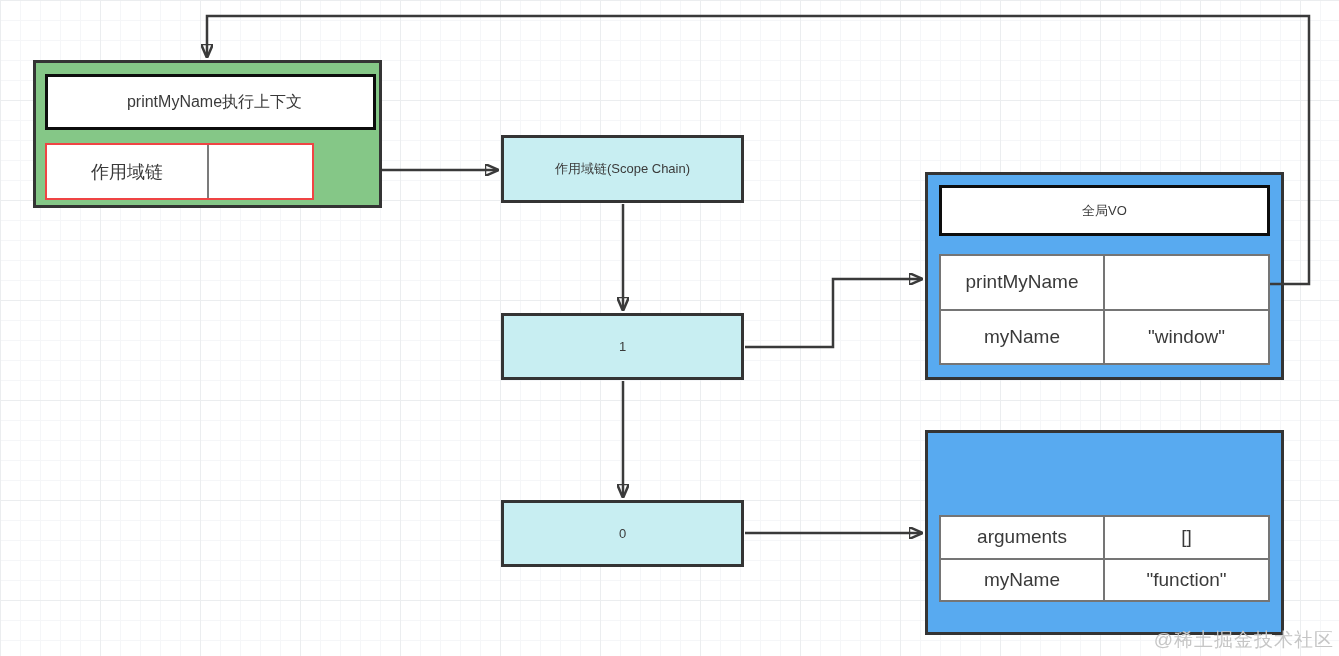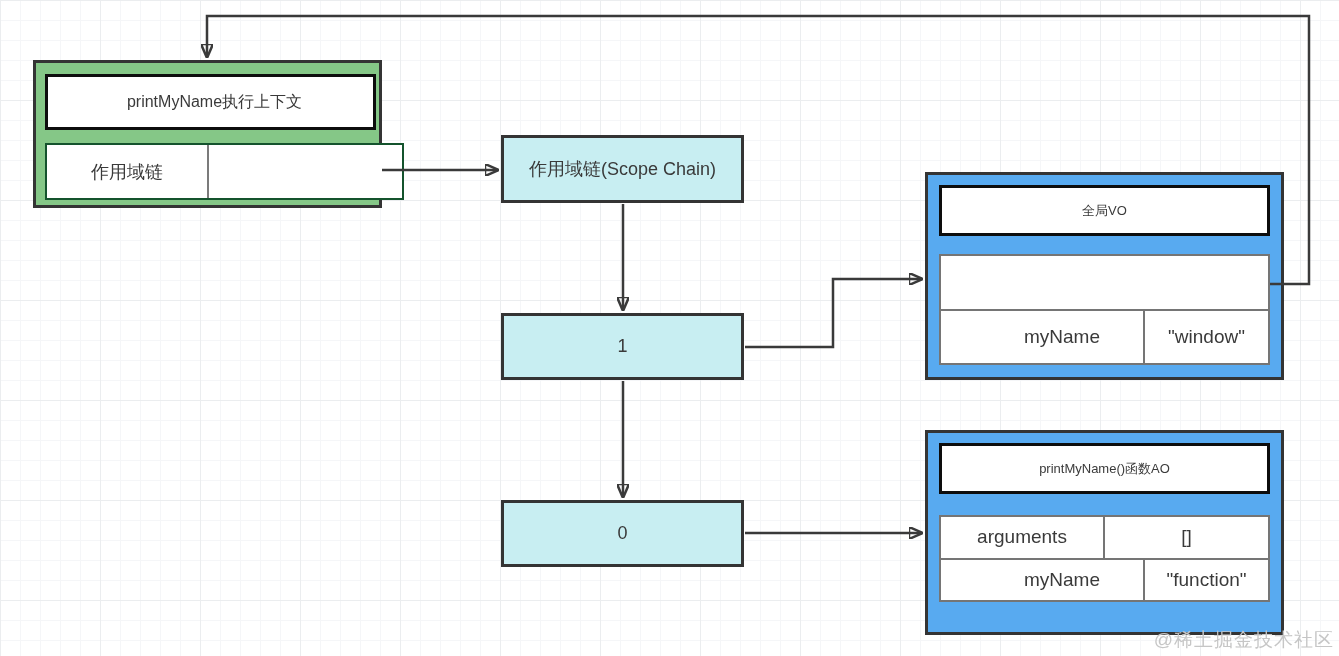--- a/index.html
+++ b/index.html
@@ -30,38 +30,38 @@
     border: 3px solid #343434;
   }
   .gb-title {
     position: absolute; left: 9px; top: 11px; width: 331px; height: 56px;
     background: #ffffff; border: 3px solid #0d0d0d;
     display: flex; align-items: center; justify-content: center;
     font-size: 16px;
     padding-left: 8px;
   }
   .gb-row {
-    position: absolute; left: 9px; top: 80px; width: 359px; height: 57px;
+    position: absolute; left: 9px; top: 80px; width: 269px; height: 57px;
     display: flex;
     background: #ffffff;
-    border: 2px solid #14532d;
+    border: 2px solid #ef4444;
   }
   .gb-cell {
     display: flex; align-items: center; justify-content: center;
     font-size: 18px;
   }
   .gb-cell.key { width: 162px; border-right: 2px solid #7b7b7b; }
   .gb-cell.val { flex: 1; }
 
   
   .cyan-box {
     background: #c8eef2;
     border: 3px solid #343434;
     display: flex; align-items: center; justify-content: center;
-    font-size: 18px;
+    font-size: 13px;
   }
   .scope { left: 501px; top: 135px; width: 243px; height: 68px; }
   .idx1  { left: 501px; top: 313px; width: 243px; height: 67px; }
   .idx0  { left: 501px; top: 500px; width: 243px; height: 67px; }
 
   
   .blue-box {
     background: #58aaf0;
     border: 3px solid #343434;
   }
@@ -75,21 +75,21 @@
   }
   .bb-table {
     position: absolute; left: 11px; top: 79px; width: 331px;
     background: #ffffff;
     border: 2px solid #757575;
     display: flex; flex-direction: column;
   }
   .global-vo .bb-table { height: 111px; }
   .func-ao   .bb-table { top: 82px; height: 87px; }
   .bb-row { flex: 1; display: flex; }
-  .bb-row + .bb-row { border-top: 2px solid #757575; padding-left: 40px; }
+  .bb-row + .bb-row { border-top: 2px solid #757575; }
   .bb-cell {
     display: flex; align-items: center; justify-content: center;
     font-size: 19px;
   }
   .bb-cell.key { width: 164px; border-right: 2px solid #757575; }
   .bb-cell.val { flex: 1; }
 
   
   .connectors {
     position: absolute; left: 0; top: 0;
@@ -124,31 +124,31 @@
   </div>
 
   <div class="node cyan-box scope">作用域链(Scope Chain)</div>
   <div class="node cyan-box idx1">1</div>
   <div class="node cyan-box idx0">0</div>
 
   <div class="node blue-box global-vo">
     <div class="bb-title">全局VO</div>
     <div class="bb-table">
       <div class="bb-row">
+        <div class="bb-cell key">printMyName</div>
         <div class="bb-cell val"></div>
       </div>
       <div class="bb-row">
         <div class="bb-cell key">myName</div>
         <div class="bb-cell val">"window"</div>
       </div>
     </div>
   </div>
 
   <div class="node blue-box func-ao">
-    <div class="bb-title">printMyName()函数AO</div>
     <div class="bb-table">
       <div class="bb-row">
         <div class="bb-cell key">arguments</div>
         <div class="bb-cell val">[]</div>
       </div>
       <div class="bb-row">
         <div class="bb-cell key">myName</div>
         <div class="bb-cell val">"function"</div>
       </div>
     </div>

